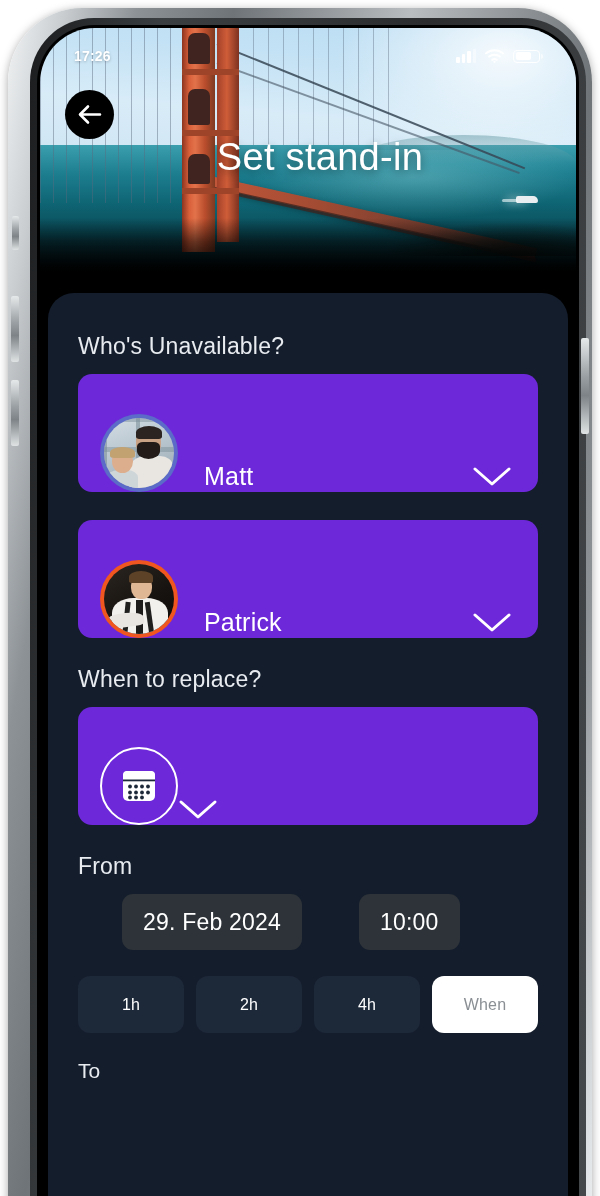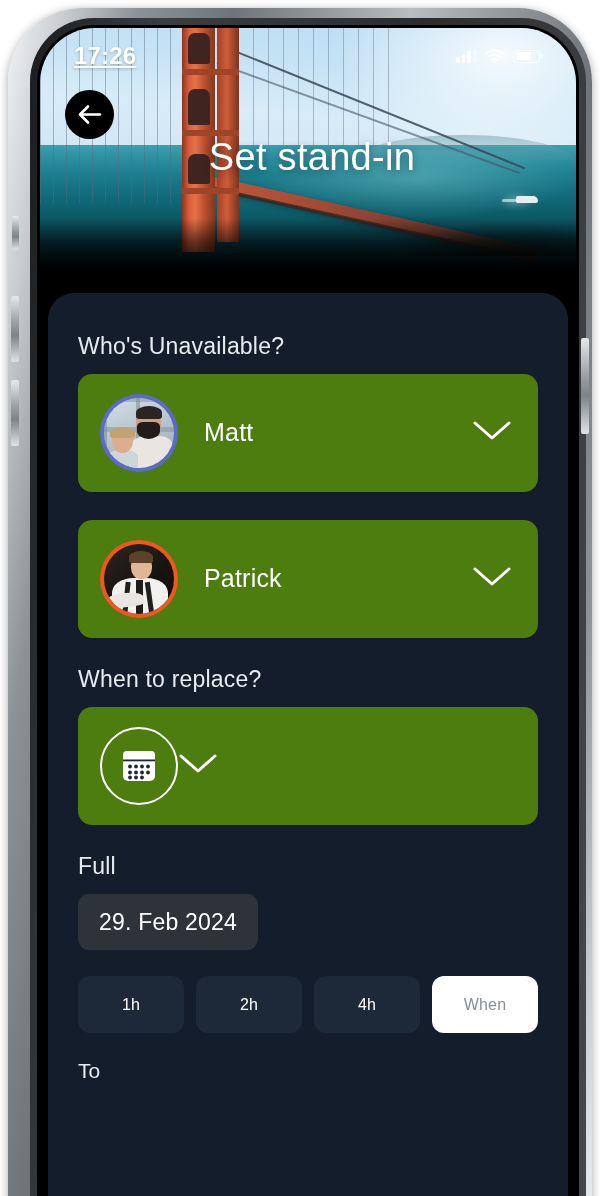--- a/index.html
+++ b/index.html
@@ -196,25 +196,24 @@
   
   #status-bar {
     position: absolute; left: 0; top: 0;
     width: 100%; height: 56px;
     display: flex; align-items: center; justify-content: space-between;
     padding: 0 36px 0 34px;
     z-index: 6;
   }
   #status-time {
     color: #ffffff;
-    font-size: 24px;
+    font-size: 14px;
     font-weight: 600;
     letter-spacing: .2px;
     text-shadow: 0 1px 3px rgba(0,0,0,.25);
-    text-decoration: underline;
   }
   #status-icons { display: flex; align-items: center; gap: 9px; }
   .signal-bars { display: flex; align-items: flex-end; gap: 2px; height: 14px; }
   .signal-bars i { display: block; width: 3.5px; background: #fff; border-radius: 1px; }
   .signal-bars i:nth-child(1) { height: 6px; }
   .signal-bars i:nth-child(2) { height: 9px; }
   .signal-bars i:nth-child(3) { height: 12px; }
   .signal-bars i:nth-child(4) { height: 14px; opacity:.45; }
   .wifi-icon { width: 19px; height: 14px; position: relative; }
   .battery-icon {
@@ -232,21 +231,21 @@
   #back-button {
     position: absolute; left: 25px; top: 62px;
     width: 49px; height: 49px;
     border-radius: 50%;
     background: #000000;
     display: flex; align-items: center; justify-content: center;
     cursor: pointer;
     z-index: 6;
   }
   #hero-title {
-    position: absolute; left: 4px; top: 108px;
+    position: absolute; left: 12px; top: 108px;
     width: 100%;
     text-align: center;
     color: #ffffff;
     font-size: 38px;
     font-weight: 400;
     letter-spacing: .3px;
     text-shadow: 0 2px 10px rgba(0,0,0,.45);
     z-index: 5;
   }
 
@@ -266,25 +265,25 @@
 
   .field-label {
     color: #e8ecf1;
     font-size: 23px;
     font-weight: 400;
     margin-bottom: 14px;
     letter-spacing: .2px;
   }
 
   .select-card {
-    background: #4d7c0f;
+    background: #6d28d9;
     border-radius: 14px;
     height: 118px;
     display: flex;
-    align-items: center;
+    align-items: flex-end;
     padding: 0 26px 0 22px;
     margin-bottom: 28px;
     cursor: pointer;
   }
   .avatar-ring {
     width: 78px; height: 78px; border-radius: 50%;
     flex: 0 0 auto;
     padding: 4px;
     display: flex; align-items: center; justify-content: center;
   }
@@ -386,20 +385,21 @@
   .pill {
     background: #2d3338;
     border-radius: 11px;
     height: 56px;
     display: flex; align-items: center; justify-content: center;
     padding: 0 21px;
     color: #ffffff;
     font-size: 23px;
     letter-spacing: .2px;
     cursor: pointer;
+    margin-left: 44px;
   }
 
   
   #duration-chips { display: flex; gap: 12px; margin-bottom: 26px; }
   .chip {
     background: #1d2839;
     border-radius: 12px;
     height: 57px;
     flex: 1 1 0;
     display: flex; align-items: center; justify-content: center;
@@ -553,23 +553,24 @@
             </g>
           </svg>
         </div>
         <div class="chevron">
           <svg width="40" height="22" viewBox="0 0 40 22">
             <path d="M3 3 20 18 37 3" fill="none" stroke="#fff" stroke-width="3" stroke-linecap="round" stroke-linejoin="round"></path>
           </svg>
         </div>
       </div>
 
-      <div class="field-label">Full</div>
+      <div class="field-label">From</div>
       <div class="pill-row">
         <div class="pill">29. Feb 2024</div>
+        <div class="pill">10:00</div>
       </div>
 
       <div id="duration-chips">
         <div class="chip">1h</div>
         <div class="chip">2h</div>
         <div class="chip">4h</div>
         <div class="chip selected">When</div>
       </div>
 
       <div class="bottom-label">To</div>

